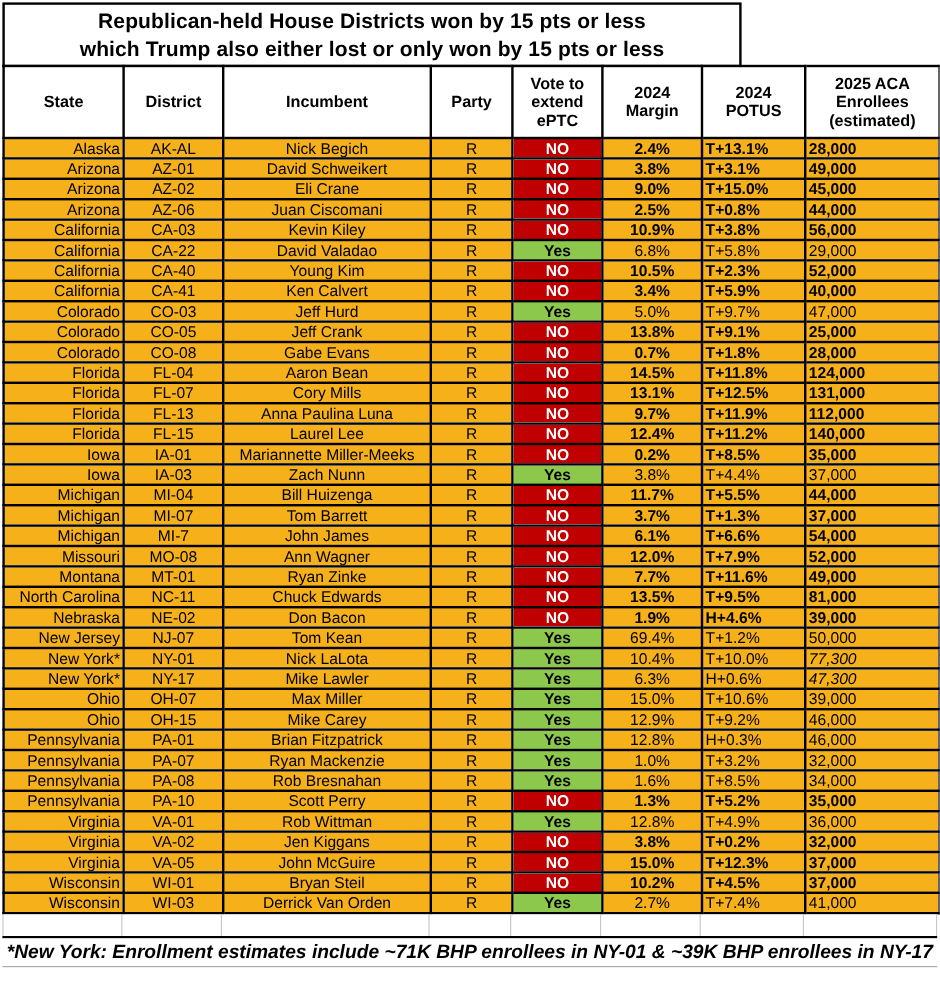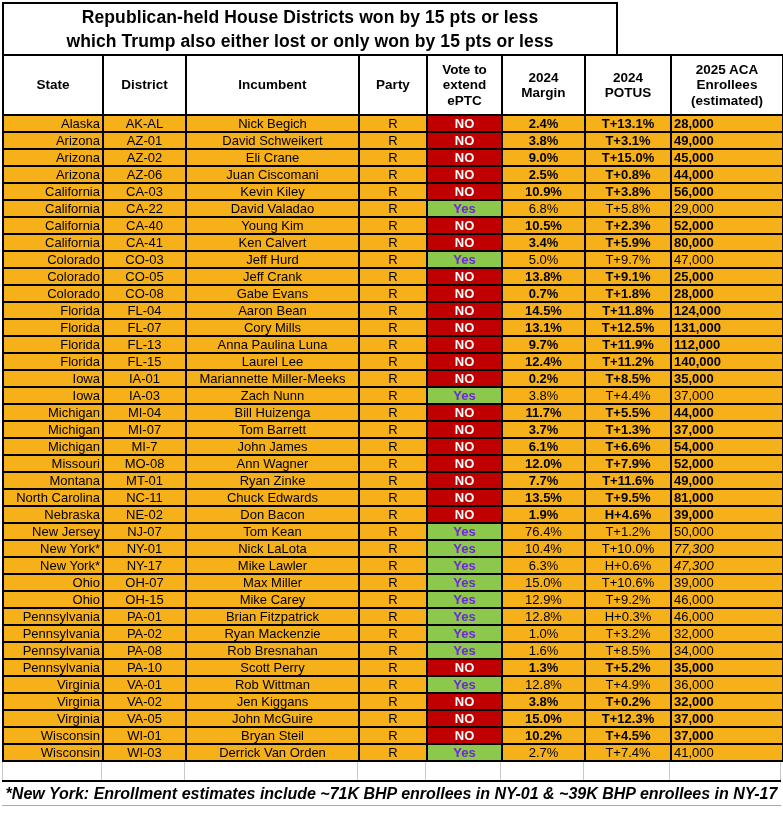--- a/index.html
+++ b/index.html
@@ -52,25 +52,25 @@
     font-size: 13px;
     line-height: 15px;
     padding: 0 2px;
   }
   td.c-state   { text-align: right; padding-right: 4px; }
   td.c-district{ text-align: center; }
   td.c-incumbent { text-align: center; padding-left: 4px; }
   td.c-party   { text-align: center; }
   td.c-vote    { text-align: center; font-weight: bold; }
   td.c-margin  { text-align: center; }
-  td.c-potus   { text-align: center; margin-left: 40px; }
+  td.c-potus   { text-align: left; margin-left: 40px; }
   td.c-enroll  { padding-right: 5px; }
 
   td.c-vote.no  { background: #C00000; color: #fff; }
-  td.c-vote.yes { background: #8CC84B; color: #6d28d9; }
+  td.c-vote.yes { background: #8CC84B; color: #000000; }
 
   tr.bold-row td.c-margin,
   tr.bold-row td.c-potus,
   tr.bold-row td.c-enroll { font-weight: bold; }
 
   td.hl-cyan  { background: #00F0FF; }
   td.hl-cream { background: #F8E5B2; font-style: italic; }
 
   .gap-row {
     width: 779px; height: 20px; background: #fff;
@@ -193,21 +193,21 @@
       <td class="c-enroll">52,000</td>
     </tr>
         <tr class="bold-row">
       <td class="c-state">California</td>
       <td class="c-district">CA-41</td>
       <td class="c-incumbent">Ken Calvert</td>
       <td class="c-party">R</td>
       <td class="c-vote no">NO</td>
       <td class="c-margin">3.4%</td>
       <td class="c-potus">T+5.9%</td>
-      <td class="c-enroll">80,000</td>
+      <td class="c-enroll">40,000</td>
     </tr>
         <tr>
       <td class="c-state">Colorado</td>
       <td class="c-district">CO-03</td>
       <td class="c-incumbent">Jeff Hurd</td>
       <td class="c-party">R</td>
       <td class="c-vote yes">Yes</td>
       <td class="c-margin">5.0%</td>
       <td class="c-potus">T+9.7%</td>
       <td class="c-enroll">47,000</td>
@@ -361,21 +361,21 @@
       <td class="c-margin">1.9%</td>
       <td class="c-potus hl-cyan">H+4.6%</td>
       <td class="c-enroll">39,000</td>
     </tr>
         <tr>
       <td class="c-state">New Jersey</td>
       <td class="c-district">NJ-07</td>
       <td class="c-incumbent">Tom Kean</td>
       <td class="c-party">R</td>
       <td class="c-vote yes">Yes</td>
-      <td class="c-margin">76.4%</td>
+      <td class="c-margin">69.4%</td>
       <td class="c-potus">T+1.2%</td>
       <td class="c-enroll">50,000</td>
     </tr>
         <tr>
       <td class="c-state">New York*</td>
       <td class="c-district">NY-01</td>
       <td class="c-incumbent">Nick LaLota</td>
       <td class="c-party">R</td>
       <td class="c-vote yes">Yes</td>
       <td class="c-margin">10.4%</td>
@@ -417,21 +417,21 @@
       <td class="c-district">PA-01</td>
       <td class="c-incumbent">Brian Fitzpatrick</td>
       <td class="c-party">R</td>
       <td class="c-vote yes">Yes</td>
       <td class="c-margin">12.8%</td>
       <td class="c-potus hl-cyan">H+0.3%</td>
       <td class="c-enroll">46,000</td>
     </tr>
         <tr>
       <td class="c-state">Pennsylvania</td>
-      <td class="c-district">PA-02</td>
+      <td class="c-district">PA-07</td>
       <td class="c-incumbent">Ryan Mackenzie</td>
       <td class="c-party">R</td>
       <td class="c-vote yes">Yes</td>
       <td class="c-margin">1.0%</td>
       <td class="c-potus">T+3.2%</td>
       <td class="c-enroll">32,000</td>
     </tr>
         <tr>
       <td class="c-state">Pennsylvania</td>
       <td class="c-district">PA-08</td>

